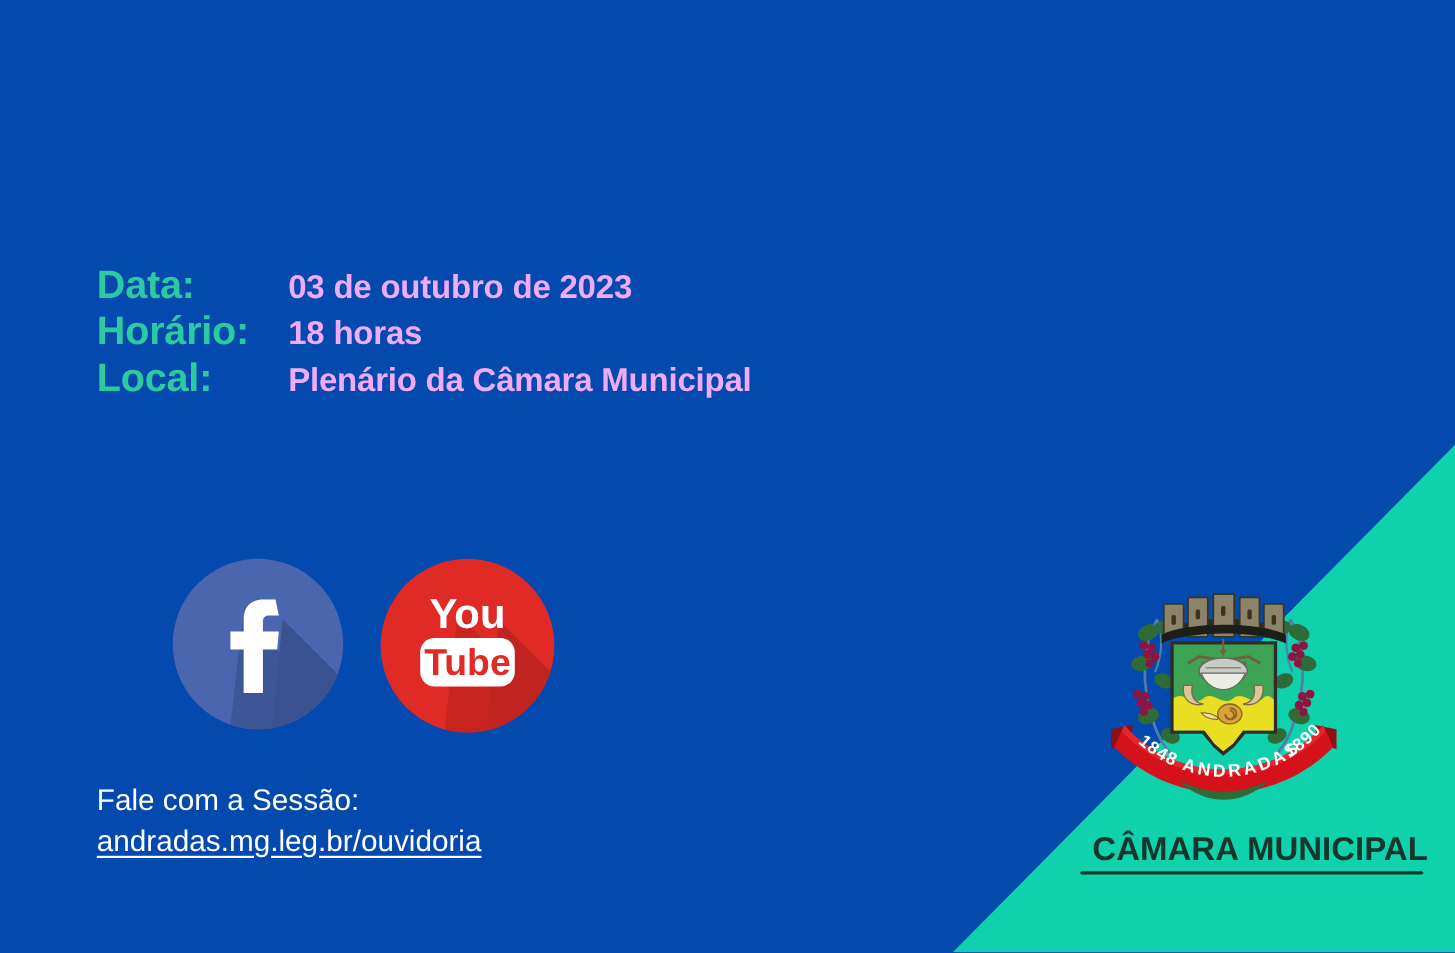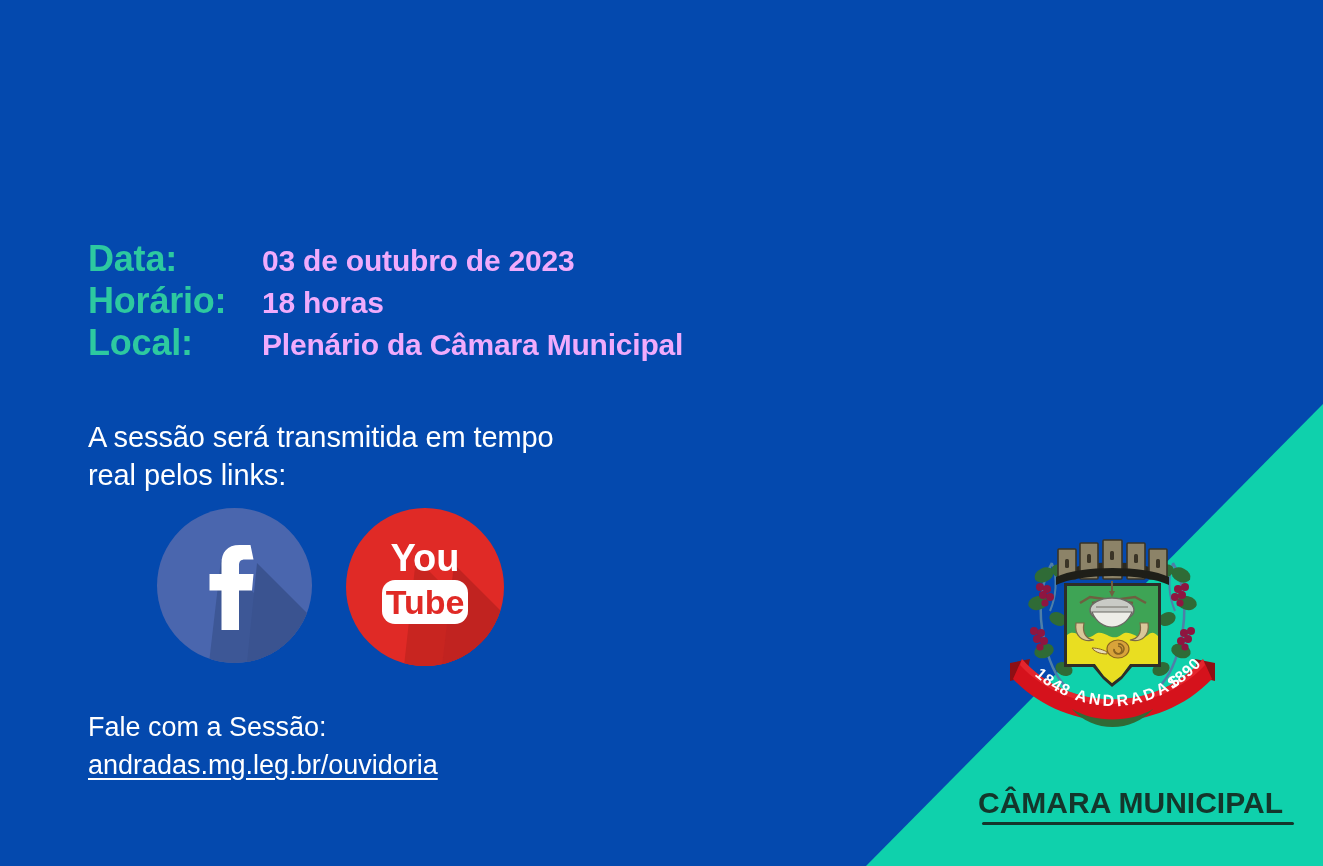--- a/index.html
+++ b/index.html
@@ -91,22 +91,22 @@
     text-underline-offset:4px;
     color:#ffffff;
   }
   
   .crest{
     position:absolute;left:1000px;top:527px;
     width:225px;height:215px;
   }
   
   .wordmark{
-    position:absolute;left:978px;top:786px;
-    width:320px;text-align:left;
+    position:absolute;left:978px;top:756px;
+    width:320px;text-align:right;
   }
   .wm-main{
     font-size:30px;font-weight:bold;
     color:#14362B;letter-spacing:0px;
     line-height:34px;white-space:nowrap;
   }
   .wm-rule{
     height:3px;background:#14362B;
     margin:2px 4px 3px 4px;border-radius:2px;
   }
@@ -134,24 +134,20 @@
     <div class="info-row">
       <div class="info-label">Horário:</div>
       <div class="info-value">18 horas</div>
     </div>
     <div class="info-row">
       <div class="info-label">Local:</div>
       <div class="info-value">Plenário da Câmara Municipal</div>
     </div>
   </div>
 
-  <div class="note">
-    <div>A sessão será transmitida em tempo</div>
-    <div>real pelos links:</div>
-  </div>
 
   <div class="social">
 
     <span class="icon-circle fb-circle">
       <svg class="longshadow" viewBox="0 0 155 155">
         <path d="M64 52 L155 143 L155 155 L52 155 Z" fill="#3D5796"></path>
         <path d="M100 55 L155 110 L155 155 L90 155 Z" fill="#3A5390"></path>
       </svg>
       <svg class="fb-glyph" viewBox="0 0 155 155">
         <path d="M93.5 37 L82.5 37 C70 37 64.5 44.5 64.5 55.5 L64.5 66 L52.5 66 L52.5 82.5 L64.5 82.5

